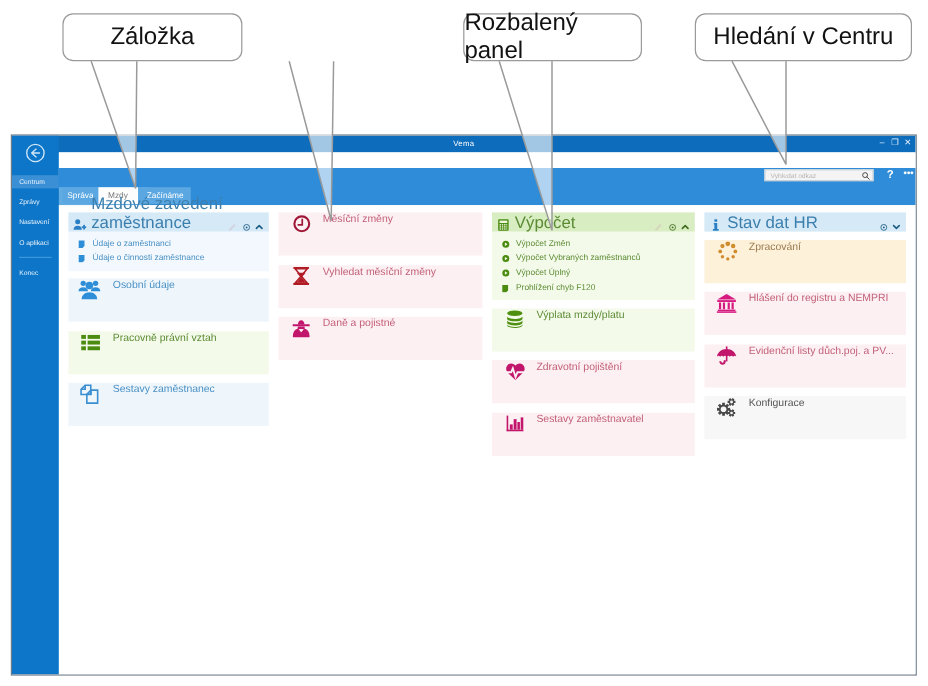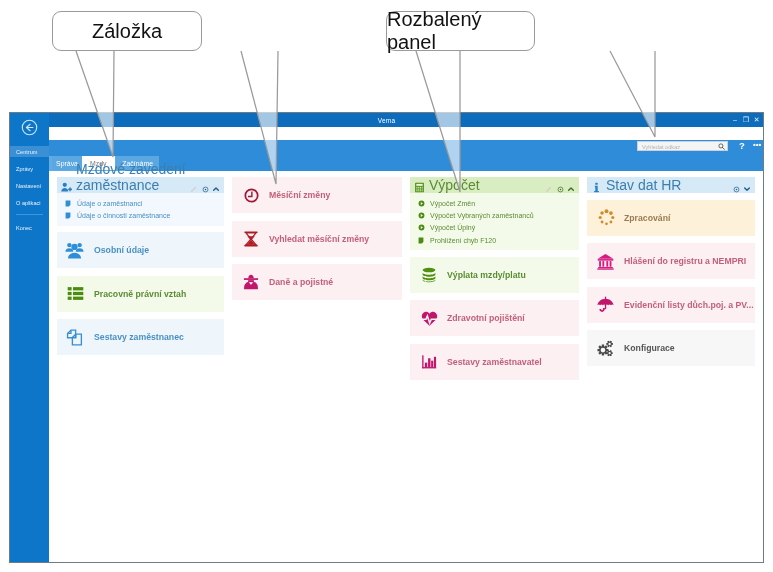--- a/index.html
+++ b/index.html
@@ -59,22 +59,22 @@
   #content{position:absolute;left:39px;top:57.5px;right:0;bottom:0;background:#fff;}
   .col{position:absolute;top:6.5px;}
   .panel{margin-bottom:6.5px;}
   .phead{height:16px;display:flex;align-items:flex-end;padding:0 4px;box-sizing:border-box;
          font-size:14px;position:relative;}
   .phead .ptitle{margin-left:4px;}
   .pbody{padding:6.1px 3px 6.1px 8px;box-sizing:border-box;}
   .link{display:flex;align-items:center;font-size:7px;height:8px;margin-bottom:4.4px;}
   .link:last-child{margin-bottom:0;}
   .link .lt{margin-left:5px;}
-  .tile{height:36px;display:flex;align-items:center;padding-left:8px;margin-bottom:7.5px;
-        box-sizing:border-box;font-size:8.7px;font-weight:bold;}
+  .tile{height:36px;display:flex;align-items:flex-start;padding-left:8px;margin-bottom:7.5px;
+        box-sizing:border-box;font-size:8.7px;}
   .tile .tl{margin-left:5px;}
 
   
   .panel.t-blue .phead{background:#d6e9f7;color:#3b7fae;}
   .panel.t-blue .pbody{background:#f2f8fd;}
   .panel.t-blue .link{color:#4a90c4;}
   .tile.t-blue{background:#eef6fc;color:#4a90c4;}
   
   .panel.t-green .phead{background:#d9edc2;color:#5b8b33;}
   .panel.t-green .pbody{background:#f4faea;}
@@ -99,20 +99,23 @@
       <path d="M416 51 L460 192 L460 51 Z" fill="#ffffff" fill-opacity="0.62" stroke="none"></path>
       <path d="M416 51 L460 192 L460 51" fill="none" stroke="#9a9a9a" stroke-width="1.25"></path>
       <path d="M610 51 L655 137 L655 51 Z" fill="#ffffff" fill-opacity="0.62" stroke="none"></path>
       <path d="M610 51 L655 137 L655 51" fill="none" stroke="#9a9a9a" stroke-width="1.25"></path>
     </svg>
     <div class="callout" style="left: 52px; top: 11px; width: 150px; height: 40px;">
       <span>Záložka</span>
     </div>
     <div class="callout" style="left: 386px; top: 11px; width: 149px; height: 40px;">
       <span>Rozbalený panel</span>
+    </div>
+    <div class="callout" style="left: 579px; top: 11px; width: 181px; height: 40px;">
+      <span>Hledání v Centru</span>
     </div>
   </div>
 
 <div id="app">
   <div id="titlebar">
     <div id="title">Vema</div>
     <div class="wbtn" id="btn-min">–</div>
     <div class="wbtn" id="btn-max">❐</div>
     <div class="wbtn" id="btn-close">✕</div>
   </div>

